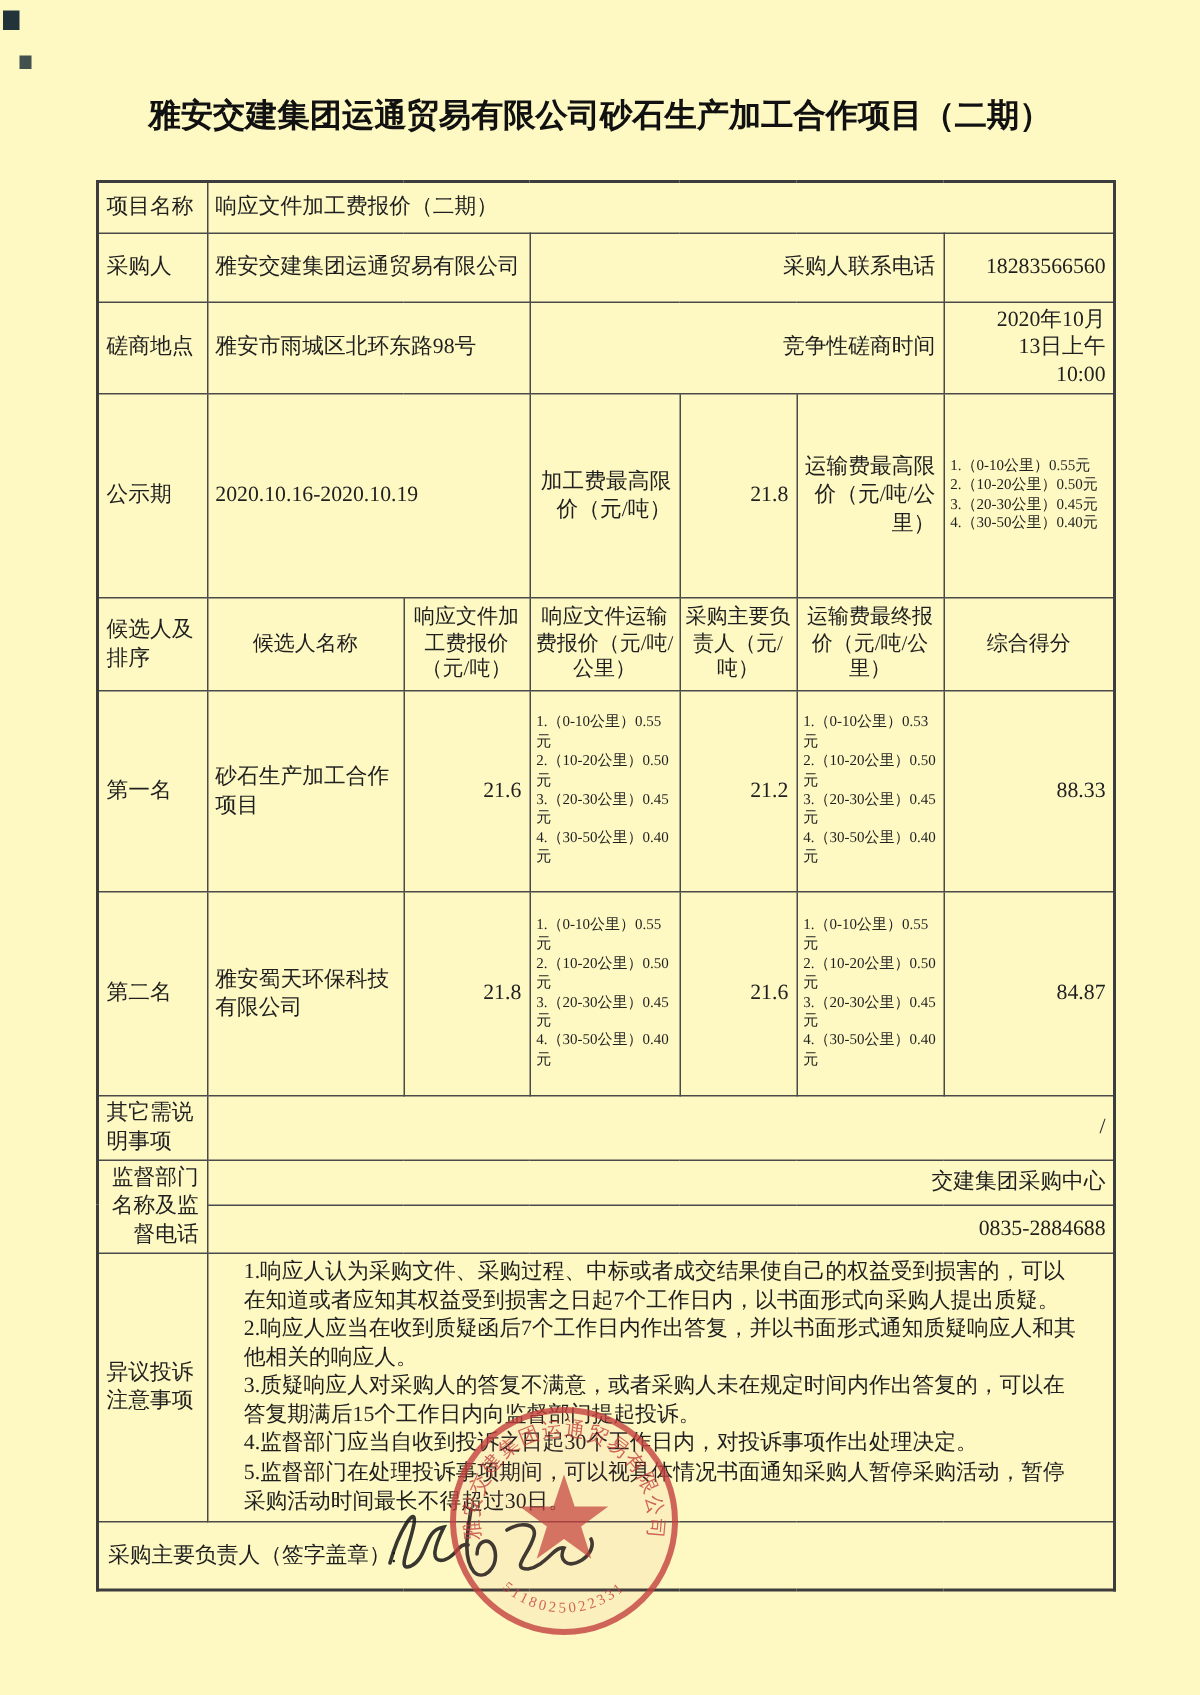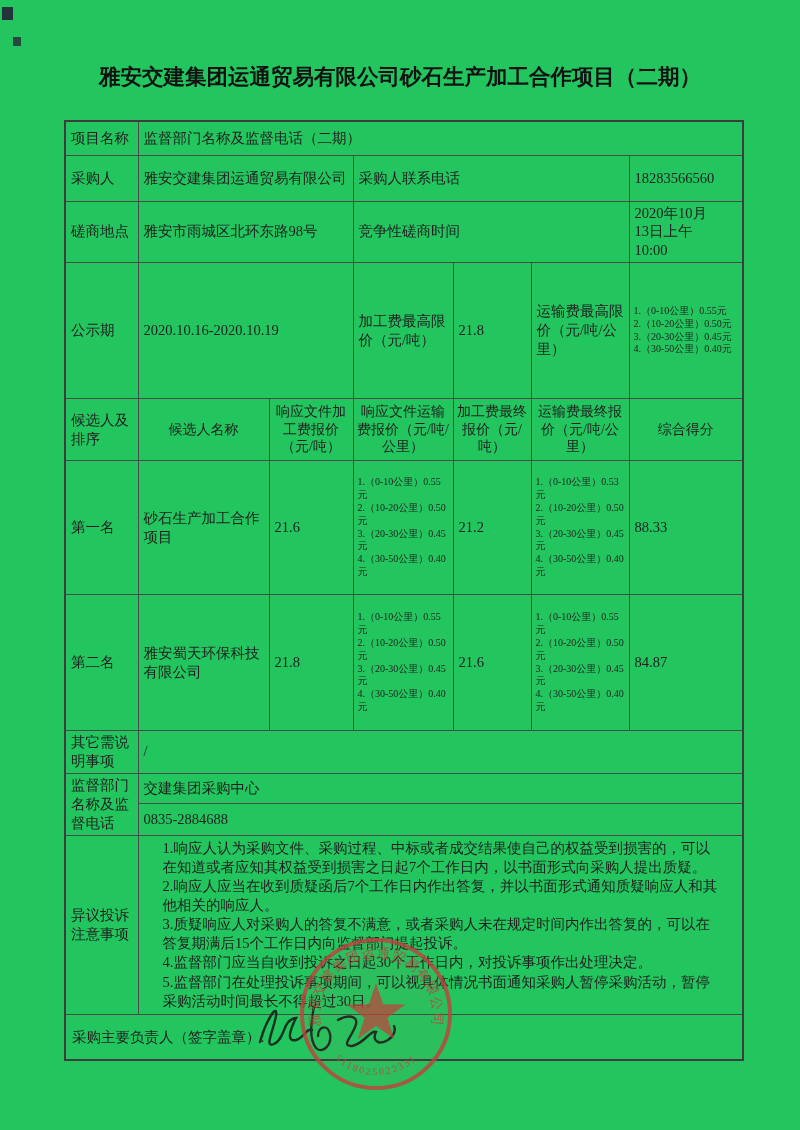--- a/index.html
+++ b/index.html
@@ -1,38 +1,38 @@
 <!DOCTYPE html>
 <html><head>
 <meta charset="utf-8">
 <style>
   html,body{margin:0;padding:0;background:#ffffff;}
   .page{
-    position:relative;width:800px;height:1130px;background:#22c55e;
+    position:relative;width:800px;height:1130px;background:#fef9c3;
     font-family:"Liberation Serif","DejaVu Serif",serif;color:#1f1f1f;overflow:hidden;
   }
   .scan-mark{position:absolute;background:#22343a;}
   .mark1{left:2px;top:7px;width:11px;height:13px;}
   .mark2{left:13px;top:37px;width:8px;height:9px;opacity:.85;}
   .doc-title{
     position:absolute;left:0;right:0;top:64px;text-align:center;
     font-family:"Liberation Sans","DejaVu Sans",sans-serif;
     font-weight:bold;font-size:21.5px;line-height:1.3;color:#111;
   }
   table.main{
     position:absolute;left:64px;top:120px;width:678px;
     border-collapse:collapse;table-layout:fixed;
     border:2px solid #3d3d3d;
   }
   td{
     border:1px solid #4a4a4a;padding:2px 5px;
     font-size:14.5px;line-height:1.3;vertical-align:middle;
     word-break:break-all;
   }
-  td.center{text-align:left;}
+  td.center{text-align:right;}
   td.pre,.pre{white-space:pre-line;margin-top:36px;}
   td.list{font-size:10px;line-height:1.29;padding:2px 4px;}
   td.hdr{text-align:center;font-size:14px;padding:2px 3px;line-height:1.25;}
   tr.r1{height:34px;}  tr.r2{height:46px;}  tr.r3{height:55px;}
   tr.r4{height:136px;} tr.r5{height:62px;margin-top:48px;}  tr.r6{height:134px;}
   tr.r7{height:136px;} tr.r8{height:42px;}  tr.r9{height:30px;}
   tr.r10{height:32px;} tr.r11{height:171px;}tr.r12{height:46px;}
   td.objection{line-height:1.32;padding:3px 24px;}
   .sig-svg{position:absolute;left:252px;top:990px;z-index:3;}
   .stamp-svg{position:absolute;left:280px;top:918px;z-index:4;opacity:.8;}
@@ -56,21 +56,21 @@
         <col style="width:84px">
       <col style="width:100px">
         <col style="width:78px">
         <col style="width:98px">
       <col style="width:114px">
     </colgroup>
 
     <tbody>
         <tr class="r1">
       <td>项目名称</td>
-      <td colspan="6">监督部门名称及监督电话（二期）</td>
+      <td colspan="6">响应文件加工费报价（二期）</td>
     </tr>
 
     <tr class="r2">
       <td>采购人</td>
       <td colspan="2">雅安交建集团运通贸易有限公司</td>
       <td colspan="3" class="center">采购人联系电话</td>
       <td class="center">18283566560</td>
     </tr>
 
     <tr class="r3">
@@ -92,21 +92,21 @@
 2.（10-20公里）0.50元
 3.（20-30公里）0.45元
 4.（30-50公里）0.40元</td>
     </tr>
 
     <tr class="r5">
       <td>候选人及排序</td>
       <td class="hdr">候选人名称</td>
       <td class="hdr">响应文件加工费报价（元/吨）</td>
       <td class="hdr">响应文件运输费报价（元/吨/公里）</td>
-      <td class="hdr">加工费最终报价（元/吨）</td>
+      <td class="hdr">采购主要负责人（元/吨）</td>
       <td class="hdr">运输费最终报价（元/吨/公里）</td>
       <td class="hdr">综合得分</td>
     </tr>
 
     <tr class="r6">
       <td>第一名</td>
       <td>砂石生产加工合作项目</td>
       <td class="center">21.6</td>
       <td class="list pre">1.（0-10公里）0.55元
 2.（10-20公里）0.50元

